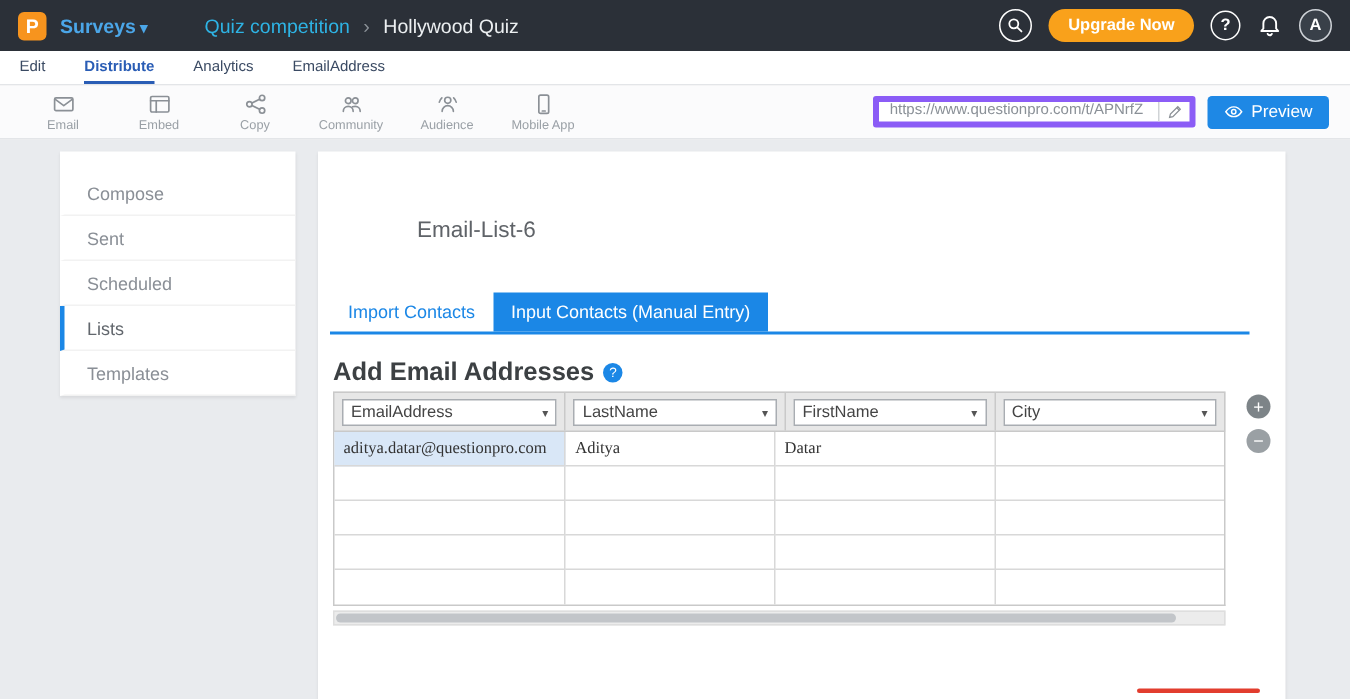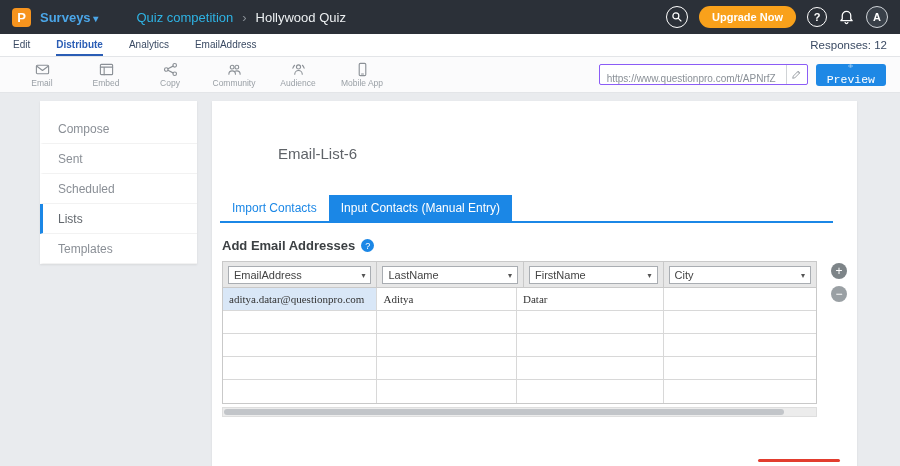--- a/index.html
+++ b/index.html
@@ -35,47 +35,47 @@
              border-bottom:2px solid transparent; cursor:pointer; }
   .nav-tab.active { color:#2a5db5; font-weight:bold; border-bottom-color:#2a5db5; }
   .responses { margin-left:auto; display:flex; align-items:center; font-size:11.5px; color:#3a4a63; }
 
   
   .toolbar { height:36px; background:#fbfbfc; border-bottom:1px solid #e3e5e8; display:flex; align-items:center; padding:0 14px; }
   .tool-item { width:56px; display:flex; flex-direction:column; align-items:center; gap:1px; cursor:pointer; margin-right:8px; }
   .tool-item svg { width:15px; height:15px; stroke:#8b9096; fill:none; stroke-width:1.2; stroke-linecap:round; stroke-linejoin:round; }
   .tool-label { font-size:8.5px; color:#9aa0a6; white-space:nowrap; }
   .url-group { margin-left:auto; display:flex; align-items:center; gap:8px; }
-  .url-box { display:flex; align-items:flex-end; border:1px solid #8b5cf6; background:#fff; border-radius:2px; height:21px; }
+  .url-box { display:flex; align-items:flex-start; border:4px solid #8b5cf6; background:#fff; border-radius:2px; height:21px; }
   .url-text { width:186px; padding:0 7px; font-size:10px; color:#8a9097; white-space:nowrap; overflow:hidden; }
   .url-edit { width:21px; height:100%; border-left:1px solid #d0d3d6; display:flex; align-items:center; justify-content:center; cursor:pointer; }
   .url-edit svg { width:11px; height:11px; stroke:#8b9096; fill:none; stroke-width:1.2; }
   .preview-btn { height:22px; background:#1e88e5; border:none; border-radius:3px; color:#fff; font-size:11.5px;
-                 padding:0 11px; display:flex; align-items:center; gap:5px; cursor:pointer; font-family:Liberation Mono, monospace;flex-direction:column; }
+                 padding:0 11px; display:flex; align-items:center; gap:5px; cursor:pointer; font-family:Liberation Sans, sans-serif; }
   .preview-btn svg { width:13px; height:11px; stroke:#fff; fill:none; stroke-width:1.2; }
 
   
   .content { position:relative; height:373px; }
   .sidebar { position:absolute; left:40px; top:8px; width:157px; background:#fff; padding-top:13px;
              box-shadow:0 1px 2px rgba(0,0,0,.08); }
   .side-item { height:30px; line-height:30px; padding-left:15px; font-size:12px; color:#8a8f96;
                border-bottom:1px solid #f2f2f2; cursor:pointer; border-left:3px solid transparent; }
   .side-item.active { color:#62676d; border-left-color:#1b87e6; }
 
   .card { position:absolute; left:212px; top:8px; width:645px; height:365px; background:#fff;
           box-shadow:0 1px 2px rgba(0,0,0,.08); }
   .list-title { position:absolute; left:66px; top:44px; font-size:15px; color:#5f6368; }
   .tabbar { position:absolute; left:8px; right:24px; top:94px; display:flex; align-items:flex-start;
             border-bottom:2px solid #1b87e6; }
   .tab { font-size:12px; padding:6px 12px; cursor:pointer; }
   .tab.plain { color:#1b87e6; }
   .tab.active { background:#1b87e6; color:#fff; }
   .table-head-row { position:absolute; left:10px; right:10px; top:137px; display:flex; align-items:center; justify-content:space-between; }
   .add-label-wrap { display:flex; align-items:center; gap:6px; }
-  .add-label { font-size:13px; color:#3c4043; font-weight:bold; }
+  .add-label { font-size:17px; color:#3c4043; font-weight:bold; }
   .q-help { width:13px; height:13px; border-radius:50%; background:#1b87e6; color:#fff; font-size:9px;
             display:flex; align-items:center; justify-content:center; cursor:pointer; }
   .copy-link { font-size:12px; color:#1b87e6; cursor:pointer; }
 
   .grid { position:absolute; left:10px; top:160px; width:595px; }
   .t-head { display:flex; background:#e7e7e7; border:1px solid #c9c9c9; height:27px; }
   .hdr-cell { padding:4px 5px; border-right:1px solid #c9c9c9; }
   .hdr-cell:last-child { border-right:none; }
   .hdr-select { height:18px; background:#fff; border:1px solid #a9adb2; font-size:11px; color:#444;
                 display:flex; align-items:center; justify-content:space-between; padding:0 5px; cursor:pointer; }
@@ -131,21 +131,20 @@
       </div>
       <div class="avatar">A</div>
     </div>
   </div>
 
   <div class="navbar">
     <span class="nav-tab">Edit</span>
     <span class="nav-tab active">Distribute</span>
     <span class="nav-tab">Analytics</span>
     <span class="nav-tab">EmailAddress</span>
-    <span class="responses">Responses: 12</span>
   </div>
 
   <div class="toolbar">
     <div class="tool-item">
       <svg viewBox="0 0 16 16">
           <rect x="1.5" y="3.5" width="13" height="9" rx="1"></rect>
           <path d="M2 4.5l6 4.5 6-4.5"></path>
         </svg>
       <span class="tool-label">Email</span>
     </div>

